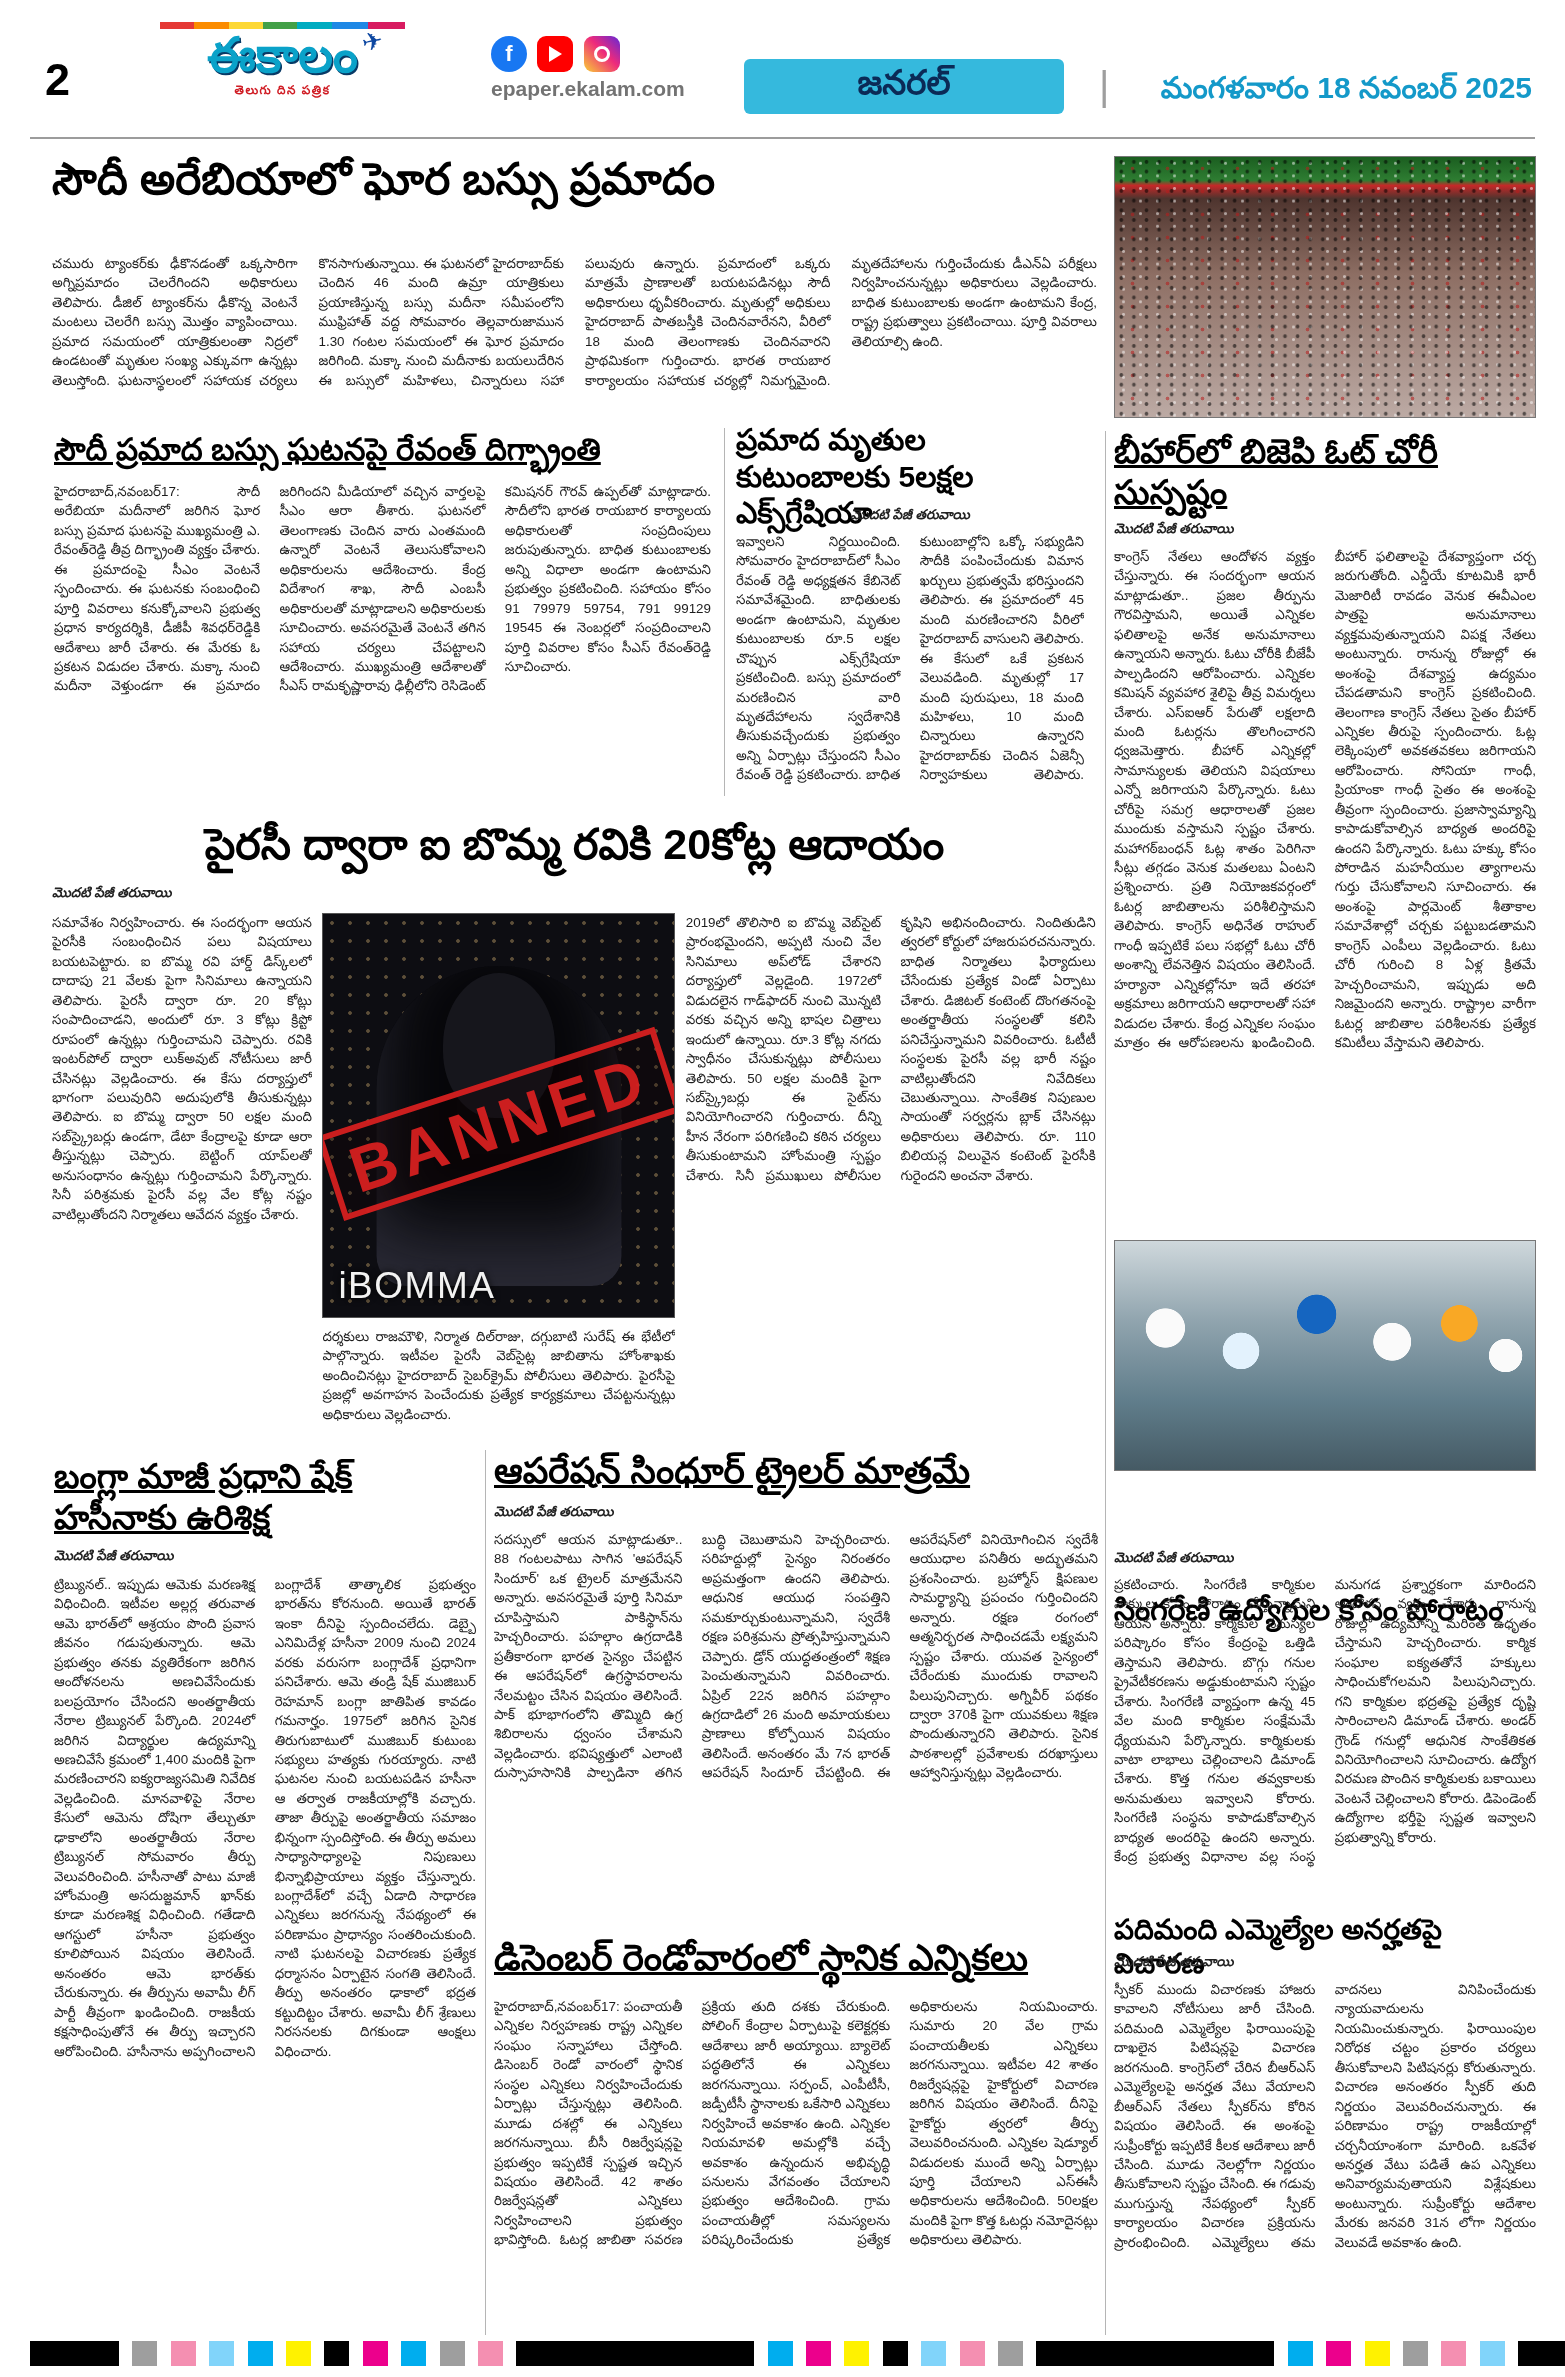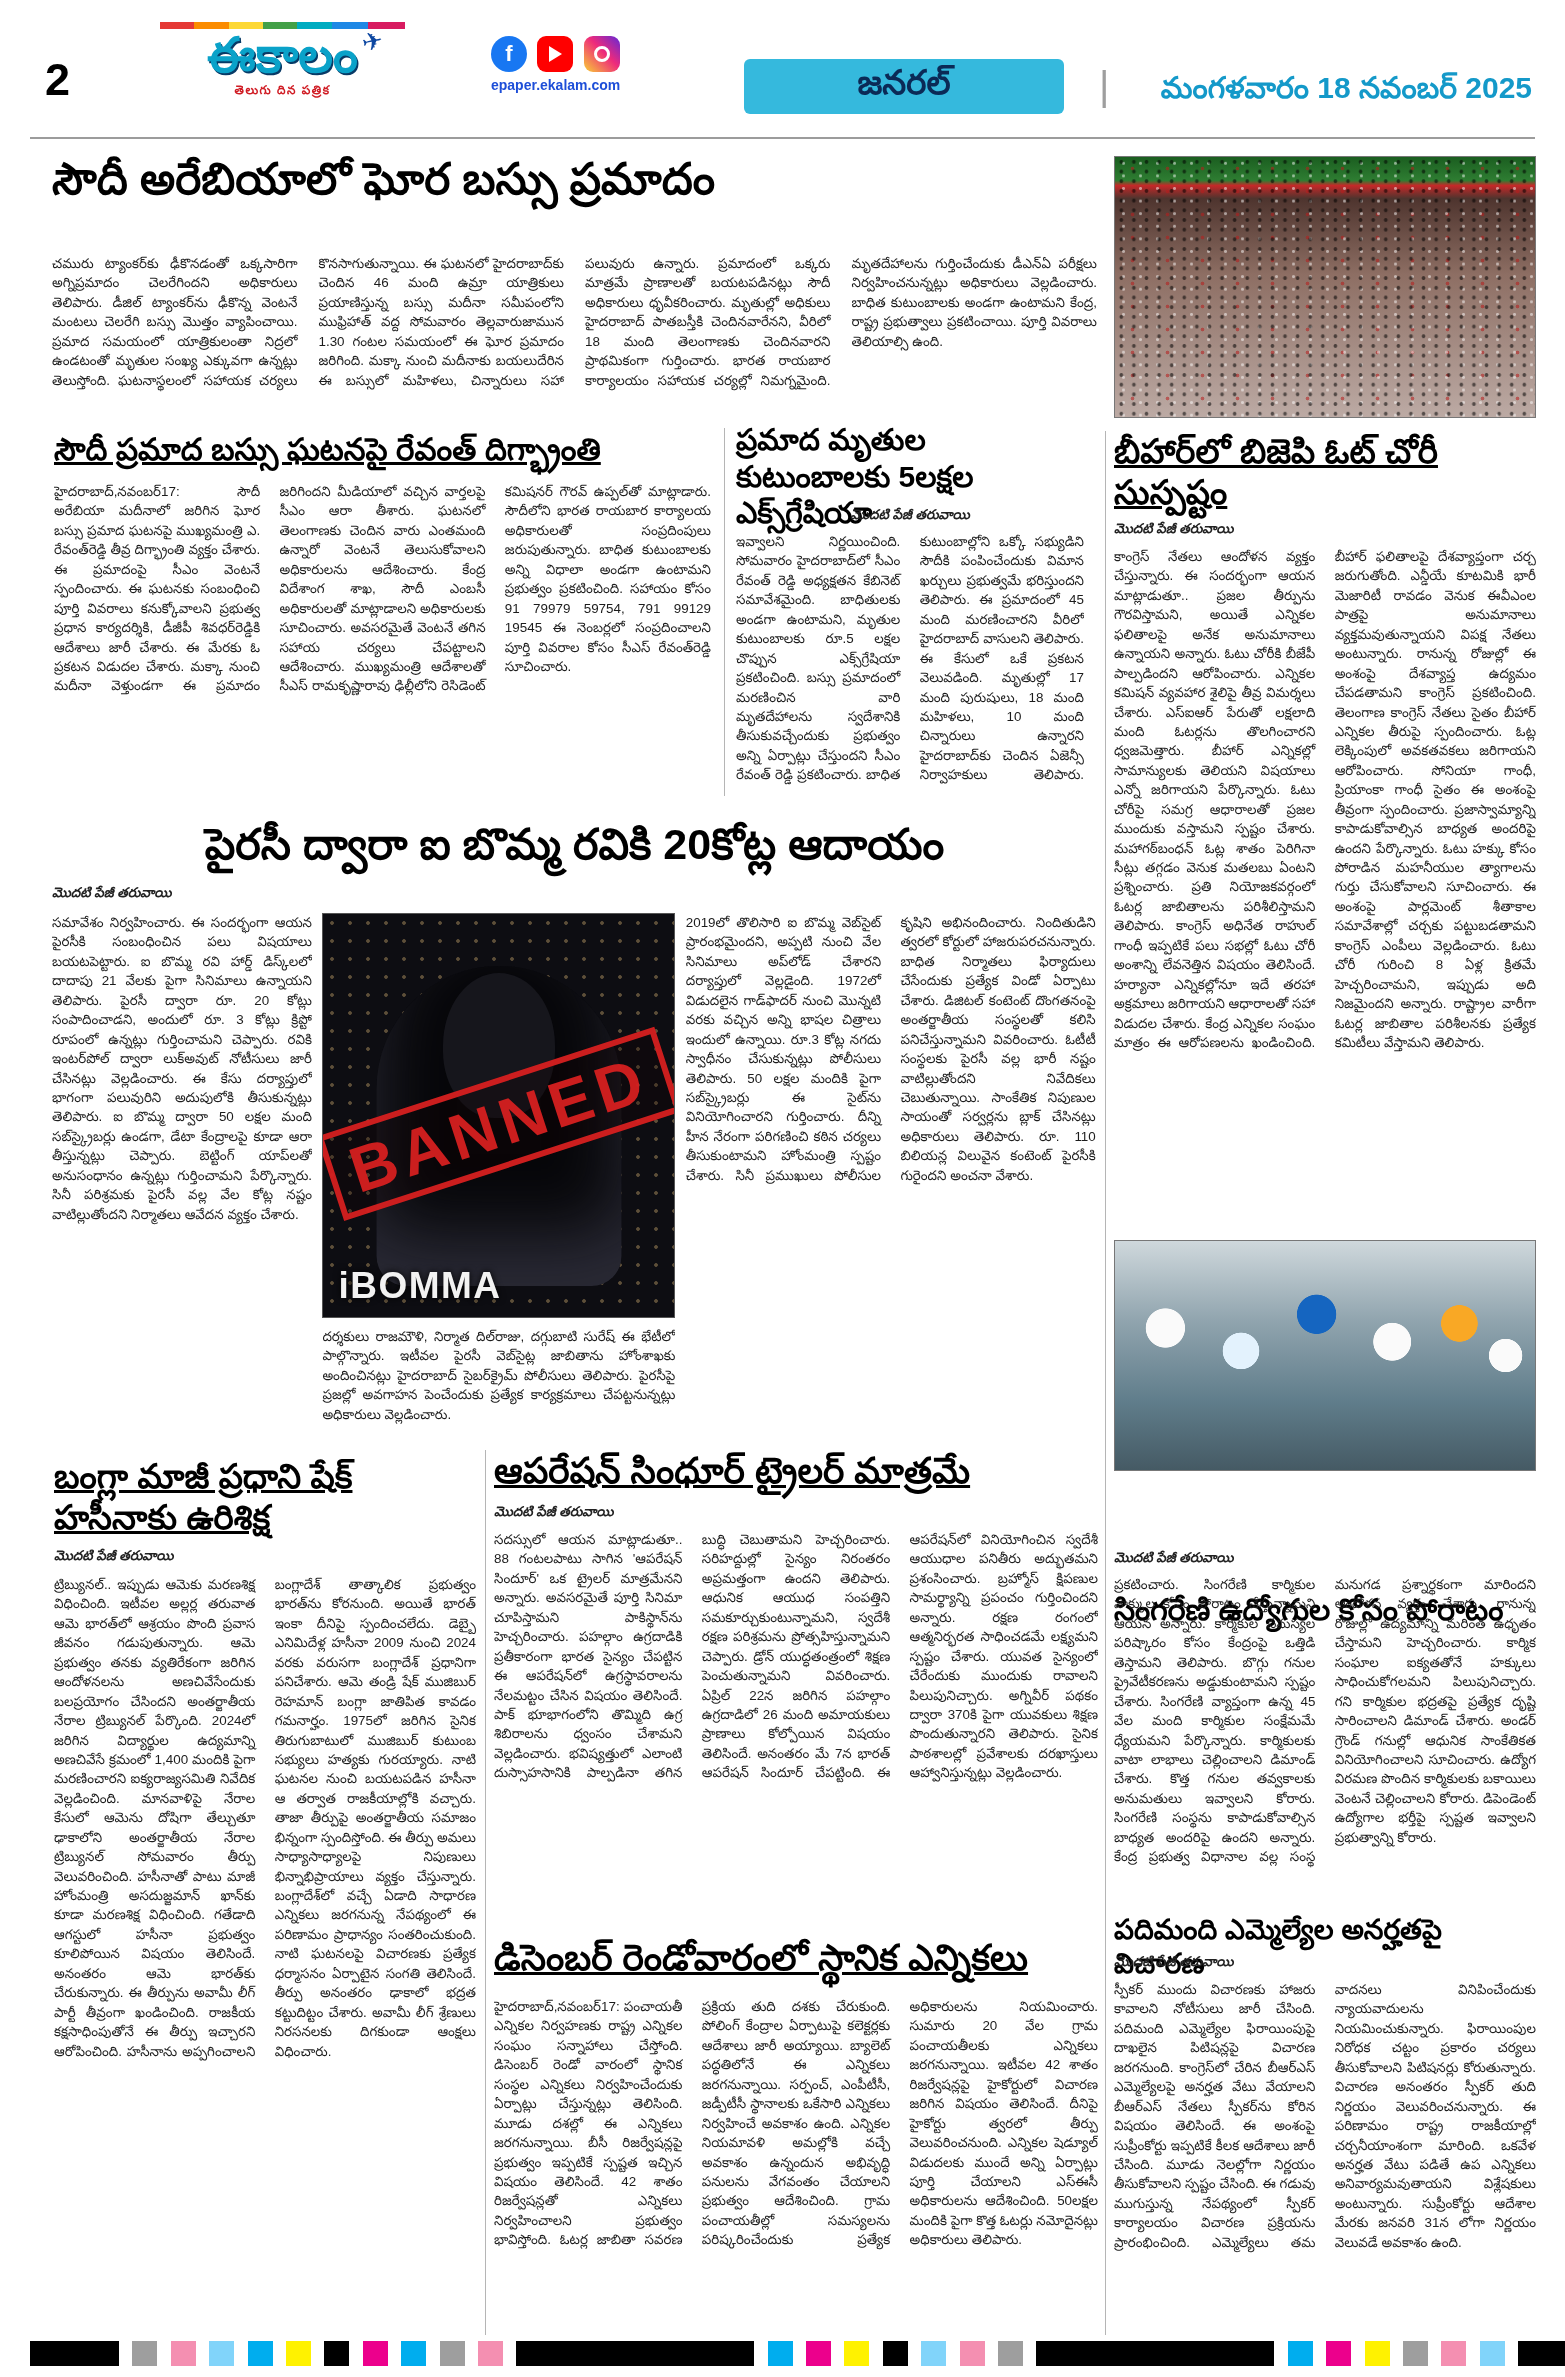--- a/index.html
+++ b/index.html
@@ -20,21 +20,21 @@
   .logo-tag { font-size:12px; font-weight:bold; color:#d01c24; letter-spacing:1.5px; }
   .plane { position:absolute; right:-25px; top:-1.5px; font-size:25px; color:#0d47a1; transform:rotate(-12deg); }
   .social-row { display:flex; gap:10.4px; align-items:center; }
   .icon-48 { width:36px; height:36px; display:flex; align-items:center; justify-content:center;
     color:#fff; font-weight:bold; font-size:22px; }
   .fb { background:#1877f2; border-radius:50%; }
   .yt { background:#ff0000; border-radius:9px; }
   .yt .tri { width:0; height:0; border-left:13.4px solid #fff; border-top:8.2px solid transparent; border-bottom:8.2px solid transparent; }
   .ig { background:linear-gradient(45deg,#f9ce34,#ee2a7b 55%,#6228d7); border-radius:9px; }
   .ig .lens { width:16.4px; height:16.4px; border:3px solid #fff; border-radius:50%; }
-  .website { font-size:14px; font-weight:bold; color:#1d4ed8; margin-top:4.5px; }
+  .website { font-size:21px; font-weight:bold; color:#737373; margin-top:4.5px; }
   .section-badge { width:320px; height:55px; background:#35b9dd; border-radius:6px;
     display:flex; align-items:center; justify-content:center;
     font-size:34px; font-weight:bold; color:#0b2a56; }
   .head-sep { font-size:40px; color:#9e9e9e; font-weight:200; }
   .date-text { font-size:30px; font-weight:bold; color:#1499c9; white-space:nowrap; }
   .head-rule { position:absolute; left:30px; right:30px; top:137px; height:1.5px; background:#9c9c9c; }
 
   
   .headline { font-weight:bold; color:#000; line-height:1.22; }
   .h-lead   { font-size:44px; }
@@ -77,21 +77,21 @@
     background-size:18px 18px; opacity:.45; }
   .hood { position:absolute; width:245px; height:320px; left:50%; top:52px; transform:translateX(-50%);
     background:#07070a; border-radius:123px 123px 30px 30px;
     box-shadow:inset 0 -52px 67px rgba(45,45,58,.9); }
   .hood-face { position:absolute; width:112px; height:145px; left:50%; top:59px; transform:translateX(-50%);
     background:#16161c; border-radius:50% 50% 46% 46%; }
   .banned-stamp { position:absolute; left:50%; top:52%; transform:translate(-50%,-50%) rotate(-18deg);
     color:rgba(214,32,32,.95); border:6px solid rgba(214,32,32,.95); padding:1.5px 16.4px;
     font-size:64px; font-weight:bold; letter-spacing:6px; background:rgba(20,0,0,.25); }
   .ibomma-label { position:absolute; left:15px; bottom:10.4px; color:#f2f2f2;
-    font-size:37px; font-weight:bold; letter-spacing:1.5px; text-shadow:0 0 7.4px #000; }
+    font-size:37px; font-weight:normal; letter-spacing:1.5px; text-shadow:0 0 7.4px #000; }
 
   
   .cal-strip { position:absolute; left:30px; right:30px; top:2341px; height:25px;
     display:flex; gap:13.4px; align-items:center; }
   .cal-cell { width:25px; height:25px; flex:0 0 auto; }
 </style>
 </head>
 <body>
 
 <div class="page">

